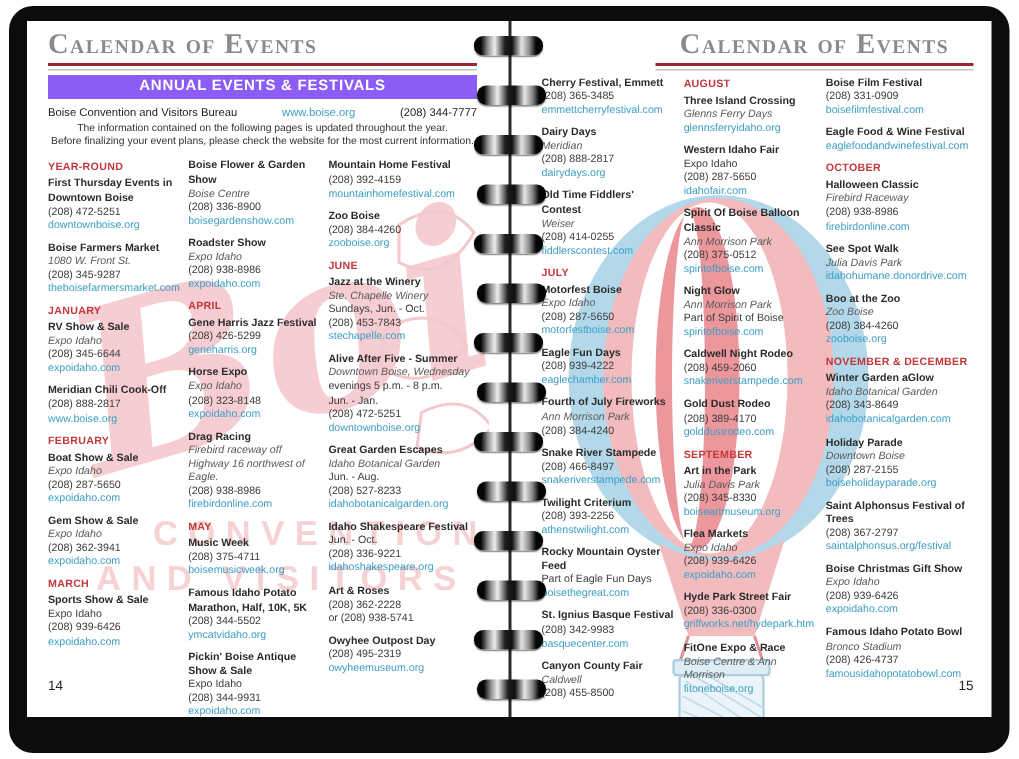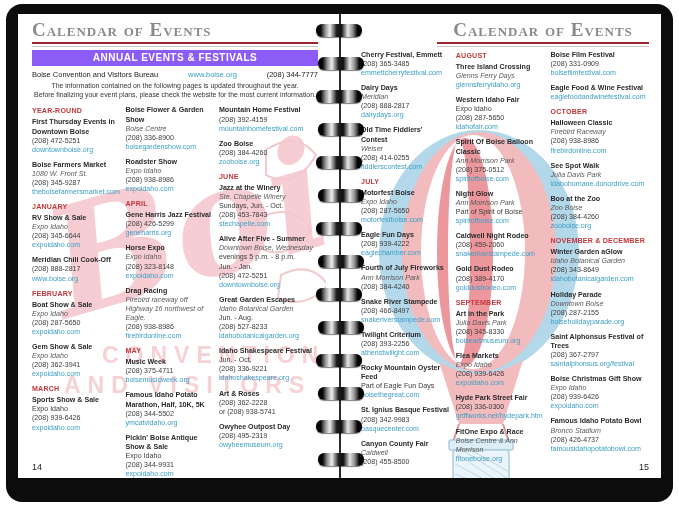--- a/index.html
+++ b/index.html
@@ -28,21 +28,21 @@
   
   .columns{position:relative;display:flex;gap:5px;margin-top:7px;z-index:2;}
   .col{flex:1;min-width:0;}
   .col:last-child{flex:1.12;}
   .month{color:#c2383c;font-weight:bold;font-size:7.1px;letter-spacing:.2px;margin:1px 0 3px 0;}
   .event{margin-bottom:6px;}
   .etitle{font-weight:bold;color:#2b2b2b;font-size:7.1px;line-height:1.28;}
   .eline{font-size:7.1px;line-height:1.28;color:#3c3c3c;}
   .eline.venue{font-style:italic;color:#5a5a5a;}
   .eline.link{color:#3e9ec6;cursor:pointer;}
-  .pagenum{position:absolute;bottom:6px;font-size:9px;color:#222;z-index:3;}
+  .pagenum{position:absolute;bottom:16px;font-size:9px;color:#222;z-index:3;}
   .pagenum.pl{left:8px;} .pagenum.pr{right:8px;margin-left:26px;}
 
   
   .wm{position:absolute;z-index:0;pointer-events:none;}
   .wm-script{left:18px;top:96px;font-family:"DejaVu Serif",serif;font-style:italic;font-weight:bold;
              font-size:150px;color:#f4bdc3;transform:rotate(-16deg);opacity:.75;}
   .wm-caps{font-size:23px;letter-spacing:7px;color:#f7d2d5;font-weight:bold;white-space:nowrap;}
   .wm-caps1{left:78px;top:322px;} .wm-caps2{left:40px;top:352px;}
   .balloon-wrap{left:6px;top:104px;opacity:.95;}
 

